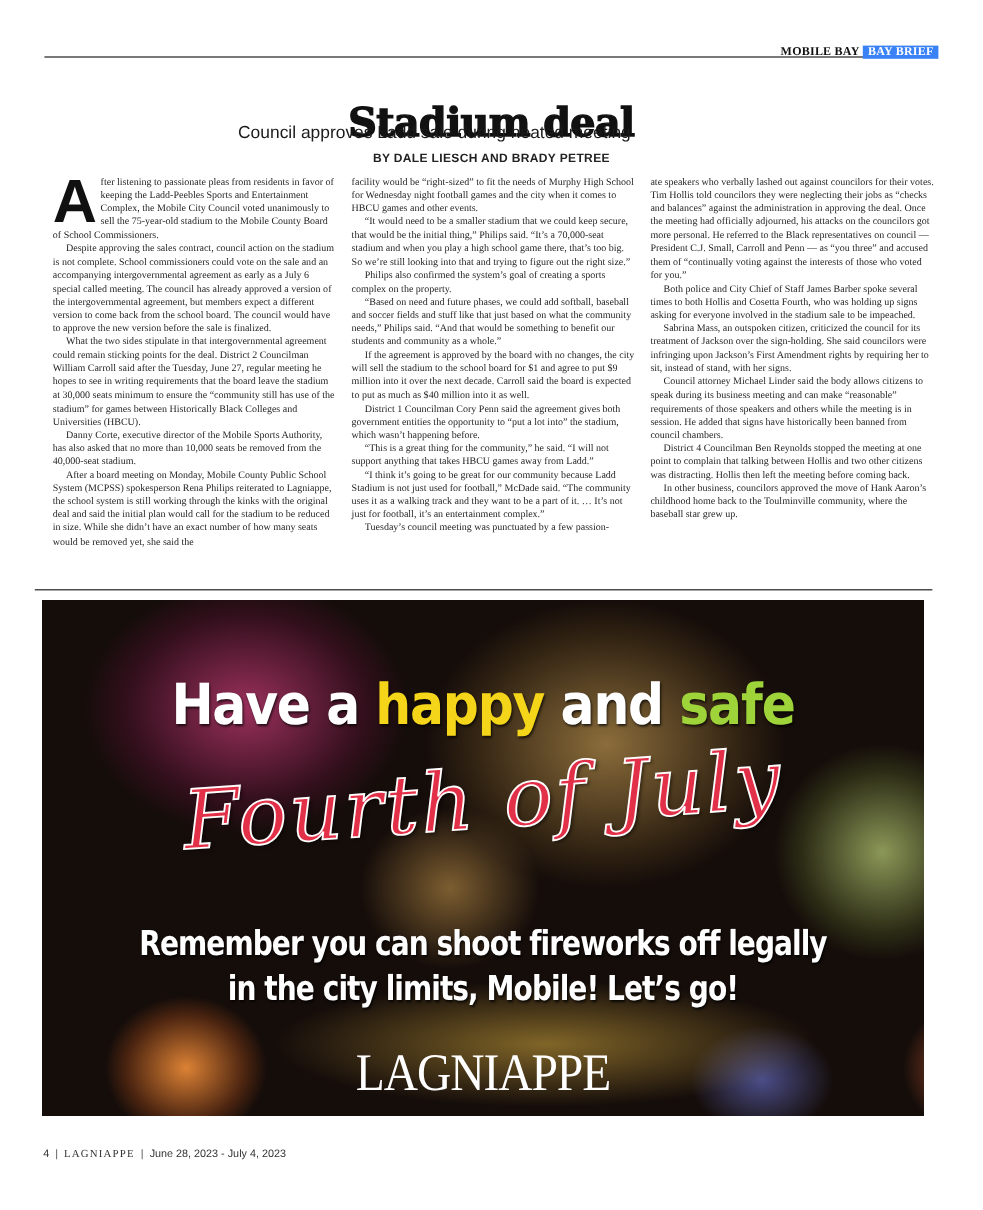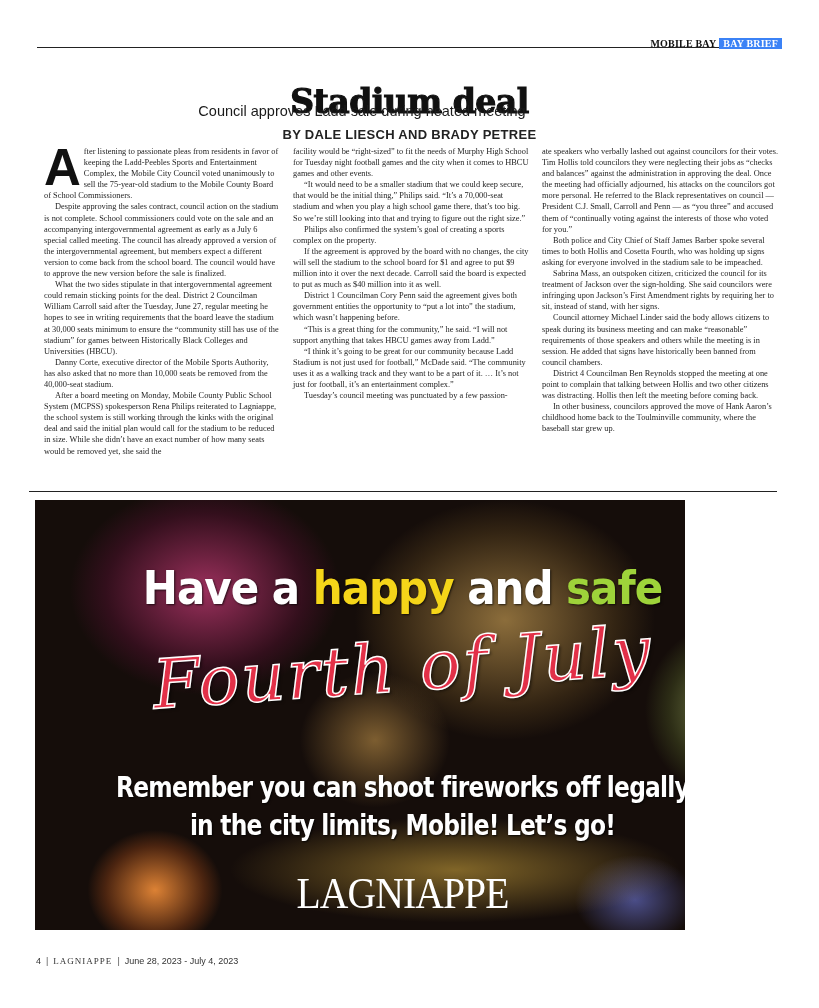--- a/index.html
+++ b/index.html
@@ -6,31 +6,31 @@
   html, body { width: 819px; height: 1008px; background: #ffffff; overflow: hidden; }
   body { position: relative; font-family: "Liberation Serif", serif; color: #1a1a1a; }
 
   .top-rule { position: absolute; left: 37px; top: 47px; width: 744px; height: 1px; background: #222; }
   .section-tag { position: absolute; right: 37px; top: 38px; display: flex; align-items: center; gap: 3px; font-family: "Liberation Serif", serif; font-weight: bold; font-size: 10px; letter-spacing: 0.2px; }
   .section-tag .plain { color: #111; }
   .section-tag .inverse { background: #3b82f6; color: #fff; padding: 0 4px; line-height: 11px; }
 
   .headline { position: absolute; left: 0; width: 819px; top: 60px; text-align: center; font-family: "DejaVu Serif", serif; font-weight: 900; font-size: 33px; letter-spacing: -0.5px; color: #111; margin-top: 22px; -webkit-text-stroke: 1.2px #111; }
   .deck { position: absolute; left: 0; width: 724px; top: 103px; text-align: center; font-family: "Liberation Sans", sans-serif; font-size: 14.5px; color: #1a1a1a; }
-  .byline { position: absolute; left: 0; width: 819px; top: 127px; text-align: center; font-family: "Liberation Sans", sans-serif; font-size: 13px; font-weight: bold; letter-spacing: 0.3px; color: #222; }
+  .byline { position: absolute; left: 0; width: 819px; top: 127px; text-align: center; font-family: "Liberation Sans", sans-serif; font-size: 10px; font-weight: bold; letter-spacing: 0.3px; color: #222; }
 
   .columns { position: absolute; left: 44px; top: 146px; width: 735px; display: flex; gap: 12px; }
   .col { width: 237px; font-size: 8.35px; line-height: 11.1px; text-align: left; color: #1e1e1e; }
   .col p { text-indent: 11px; }
   .col p.noindent { text-indent: 0; }
   .dropcap { float: left; font-family: "Liberation Sans", sans-serif; font-weight: bold; font-size: 51px; line-height: 40px; margin: 2px 3px 0 0; color: #111; }
 
   .mid-rule { position: absolute; left: 29px; top: 491px; width: 748px; height: 1px; background: #222; }
 
-  .ad { position: absolute; left: 35px; top: 500px; width: 650px; height: 430px; overflow: hidden;
+  .ad { position: absolute; left: 35px; top: 500px; width: 735px; height: 430px; overflow: hidden;
         background:
           radial-gradient(ellipse 180px 140px at 170px 90px, rgba(200,60,120,0.75), rgba(120,20,70,0.3) 55%, transparent 75%),
           radial-gradient(ellipse 200px 160px at 470px 120px, rgba(190,150,80,0.7), rgba(120,90,40,0.3) 55%, transparent 75%),
           radial-gradient(ellipse 120px 120px at 700px 210px, rgba(190,210,120,0.7), rgba(100,120,50,0.3) 55%, transparent 75%),
           radial-gradient(ellipse 90px 80px at 120px 390px, rgba(255,150,60,0.85), rgba(200,90,30,0.3) 55%, transparent 75%),
           radial-gradient(ellipse 300px 70px at 420px 370px, rgba(200,160,60,0.6), transparent 75%),
           radial-gradient(ellipse 80px 60px at 600px 400px, rgba(110,120,220,0.6), transparent 75%),
           radial-gradient(ellipse 70px 70px at 770px 390px, rgba(240,110,60,0.7), transparent 75%),
           radial-gradient(ellipse 100px 90px at 340px 240px, rgba(210,160,80,0.55), transparent 75%),
           #150d0a; }
@@ -61,23 +61,24 @@
 
 <div class="columns">
   <div class="col">
     <p class="noindent"><span class="dropcap">A</span><span>fter listening to passionate pleas from residents in favor of keeping the Ladd-Peebles Sports and Entertainment Complex, the Mobile City Council voted unanimously to sell the 75-year-old stadium to the Mobile County Board of School Commissioners.</span></p>
     <p>Despite approving the sales contract, council action on the stadium is not complete. School commissioners could vote on the sale and an accompanying intergovernmental agreement as early as a July 6 special called meeting. The council has already approved a version of the intergovernmental agreement, but members expect a different version to come back from the school board. The council would have to approve the new version before the sale is finalized.</p>
     <p>What the two sides stipulate in that intergovernmental agreement could remain sticking points for the deal. District 2 Councilman William Carroll said after the Tuesday, June 27, regular meeting he hopes to see in writing requirements that the board leave the stadium at 30,000 seats minimum to ensure the “community still has use of the stadium” for games between Historically Black Colleges and Universities (HBCU).</p>
     <p>Danny Corte, executive director of the Mobile Sports Authority, has also asked that no more than 10,000 seats be removed from the 40,000-seat stadium.</p>
     <p>After a board meeting on Monday, Mobile County Public School System (MCPSS) spokesperson Rena Philips reiterated to Lagniappe, the school system is still working through the kinks with the original deal and said the initial plan would call for the stadium to be reduced in size. While she didn’t have an exact number of how many seats would be removed yet, she said the</p>
   </div>
   <div class="col">
-    <p class="noindent">facility would be “right-sized” to fit the needs of Murphy High School for Tuesday night football games and the city when it comes to HBCU games and other events.</p>
+    <p class="noindent">facility would be “right-sized” to fit the needs of Murphy High School for Wednesday night football games and the city when it comes to HBCU games and other events.</p>
     <p>“It would need to be a smaller stadium that we could keep secure, that would be the initial thing,” Philips said. “It’s a 70,000-seat stadium and when you play a high school game there, that’s too big. So we’re still looking into that and trying to figure out the right size.”</p>
     <p>Philips also confirmed the system’s goal of creating a sports complex on the property.</p>
+    <p>“Based on need and future phases, we could add softball, baseball and soccer fields and stuff like that just based on what the community needs,” Philips said. “And that would be something to benefit our students and community as a whole.”</p>
     <p>If the agreement is approved by the board with no changes, the city will sell the stadium to the school board for $1 and agree to put $9 million into it over the next decade. Carroll said the board is expected to put as much as $40 million into it as well.</p>
     <p>District 1 Councilman Cory Penn said the agreement gives both government entities the opportunity to “put a lot into” the stadium, which wasn’t happening before.</p>
     <p>“This is a great thing for the community,” he said. “I will not support anything that takes HBCU games away from Ladd.”</p>
     <p>“I think it’s going to be great for our community because Ladd Stadium is not just used for football,” McDade said. “The community uses it as a walking track and they want to be a part of it. … It’s not just for football, it’s an entertainment complex.”</p>
     <p>Tuesday’s council meeting was punctuated by a few passion-</p>
   </div>
   <div class="col">
     <p class="noindent">ate speakers who verbally lashed out against councilors for their votes. Tim Hollis told councilors they were neglecting their jobs as “checks and balances” against the administration in approving the deal. Once the meeting had officially adjourned, his attacks on the councilors got more personal. He referred to the Black representatives on council — President C.J. Small, Carroll and Penn — as “you three” and accused them of “continually voting against the interests of those who voted for you.”</p>
     <p>Both police and City Chief of Staff James Barber spoke several times to both Hollis and Cosetta Fourth, who was holding up signs asking for everyone involved in the stadium sale to be impeached.</p>
     <p>Sabrina Mass, an outspoken citizen, criticized the council for its treatment of Jackson over the sign-holding. She said councilors were infringing upon Jackson’s First Amendment rights by requiring her to sit, instead of stand, with her signs.</p>

